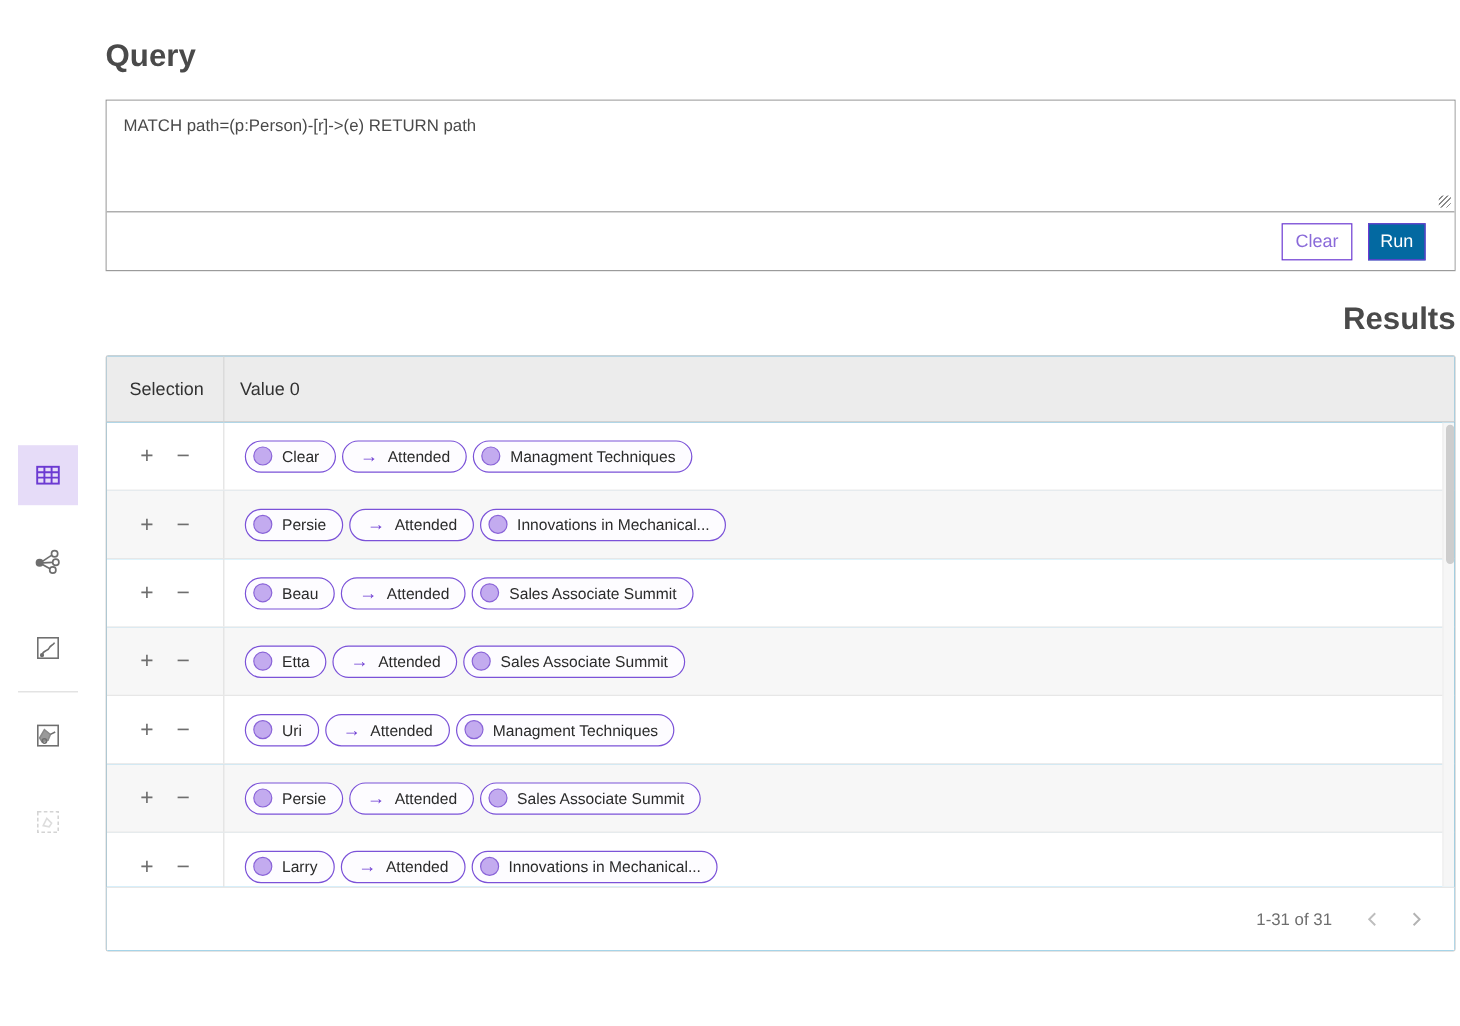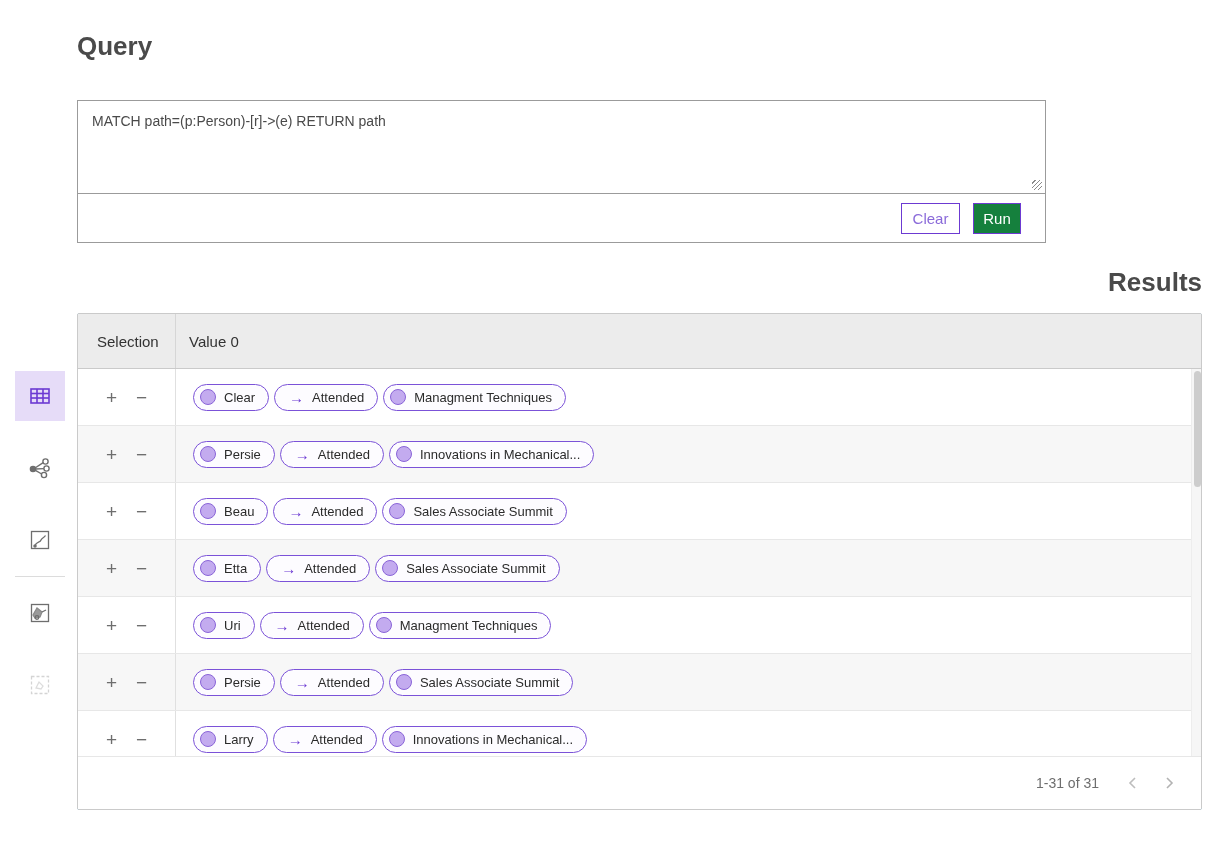--- a/index.html
+++ b/index.html
@@ -7,46 +7,46 @@
     font-family:"Liberation Sans", sans-serif; color:#323232; }
 
   
   .rail { position:absolute; left:15px; top:371px; width:50px; }
   .rail-item { width:50px; height:50px; display:flex; align-items:center; justify-content:center; cursor:pointer; }
   .rail-item.selected { background:#e6dcf8; }
   .rail-divider { height:1px; background:#dcdcdc; margin:11px 0; width:50px; }
   .rail-gap { height:22px; }
 
   
-  .main { position:absolute; left:77px; top:0; width:1125px; }
+  .main { position:absolute; left:88px; top:0; width:1125px; }
 
   .page-title { font-size:26px; font-weight:bold; color:#4a4a4a; margin-top:31px; }
   .intro-row { display:flex; justify-content:space-between; align-items:flex-start; margin-top:18px; }
   .intro-text { font-size:14.5px; color:#323232; line-height:1.6; }
   .learn-link { display:inline-block; margin-top:9px; font-size:14.5px; font-weight:bold;
     color:#5c2d91; text-decoration:underline; cursor:pointer; }
 
   .toggle-pill { display:flex; align-items:center; gap:9px; border:1px solid #6c3ad2;
     border-radius:19px; height:37px; padding:0 16px 0 9px; cursor:pointer; background:#fff; margin-top:0px; }
   .switch { width:35px; height:21px; background:#6c3ad2; border-radius:11px; position:relative; }
   .switch .knob { position:absolute; right:2px; top:2px; width:17px; height:17px; background:#fff; border-radius:50%; }
   .toggle-label { color:#6c3ad2; font-size:15px; }
 
   
-  .query-box { margin-top:20px; border:1px solid #9b9b9b; width:969px; }
+  .query-box { margin-top:3px; border:1px solid #9b9b9b; width:1125px; }
   .query-textarea-wrap { position:relative; }
   .query-box textarea { display:block; width:100%; height:93px; border:none; border-bottom:1px solid #9b9b9b;
     resize:none; font-family:"Liberation Sans", sans-serif; font-size:14px; color:#4a4a4a;
     padding:12px 14px; outline:none; }
   .resize-grip { position:absolute; right:3px; bottom:4px; width:10px; height:10px;
     background:repeating-linear-gradient(135deg, transparent 0 2px, #8a8a8a 2px 3px); cursor:nwse-resize; }
   .query-actions { height:48px; display:flex; align-items:center; justify-content:flex-end; gap:13px; padding-right:24px; background:#fff; }
   .btn { font-family:"Liberation Sans", sans-serif; font-size:15px; height:31px; cursor:pointer; }
   .btn-clear { background:#fff; color:#8a6ad9; border:1px solid #6c3ad2; width:59px; }
-  .btn-run { background:#15803d; color:#fff; border:1px solid #6c3ad2; width:48px; }
+  .btn-run { background:#0369a1; color:#fff; border:1px solid #6c3ad2; width:48px; }
 
   
   .results-title { font-size:26px; font-weight:bold; color:#4a4a4a; margin-top:24px;text-align:right; }
   .table { margin-top:15px; width:1125px; border:1px solid #cacaca; border-radius:2px; background:#0ea5e9; }
   .thead { display:flex; height:55px; background:#ececec; border-bottom:1px solid #cacaca; align-items:center; }
   .th-selection { width:98px; padding-left:19px; font-size:15px; color:#323232; border-right:1px solid #d6d6d6; height:100%; display:flex; align-items:center; }
   .th-value { padding-left:13px; font-size:15px; color:#323232; }
 
   .tbody { position:relative; height:387px; overflow:hidden; }
   .trow { display:flex; height:57px; border-bottom:1px solid #e7e7e7; background:#fff; }

